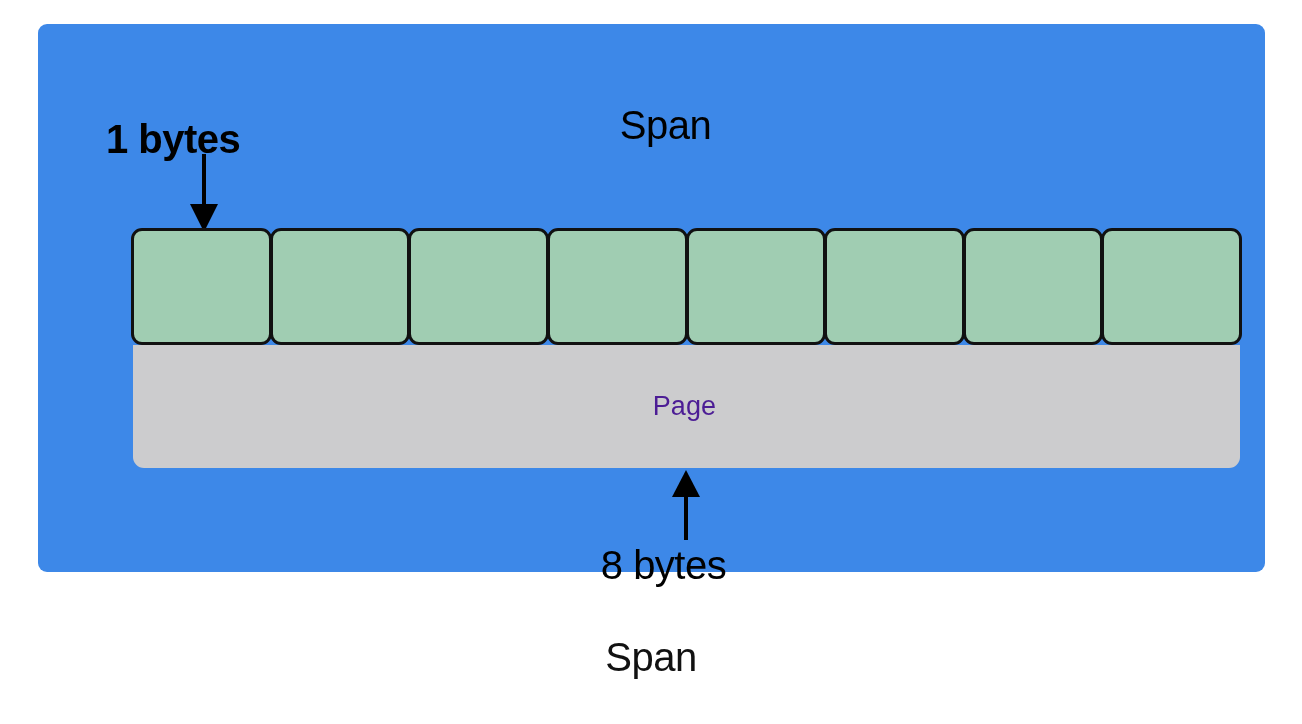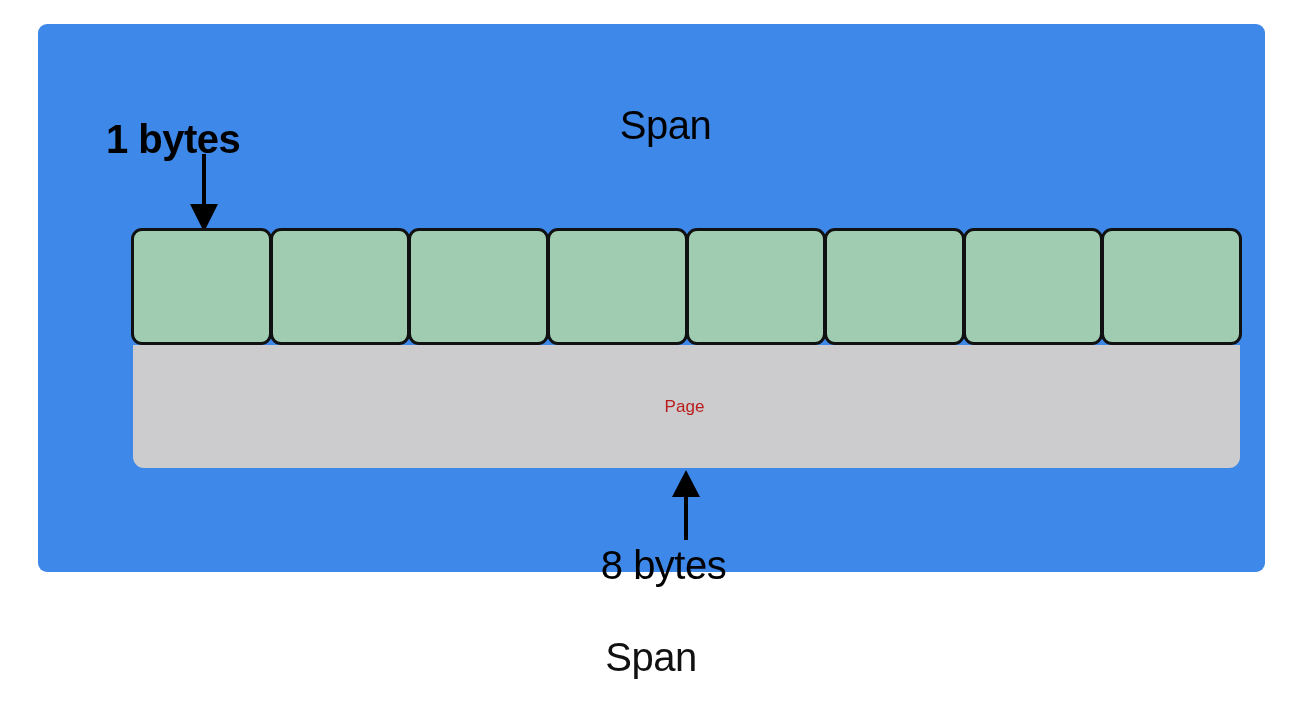--- a/index.html
+++ b/index.html
@@ -90,23 +90,23 @@
     top: 321px;
     width: 1107px;
     height: 123px;
     background: #ccccce;
     border-radius: 0 0 11px 11px;
     display: flex;
     align-items: center;
     justify-content: center;
   }
   #page-bar-label {
-    font-size: 17px;
+    font-size: 27px;
     line-height: 27px;
-    color: #b91c1c;
+    color: #4c1d95;
     letter-spacing: 0.1px;
     transform: translateX(-2px);
   }
 
   
   #byte-label-8 {
     position: absolute;
     left: 0;
     top: 518px;
     width: 1227px;

